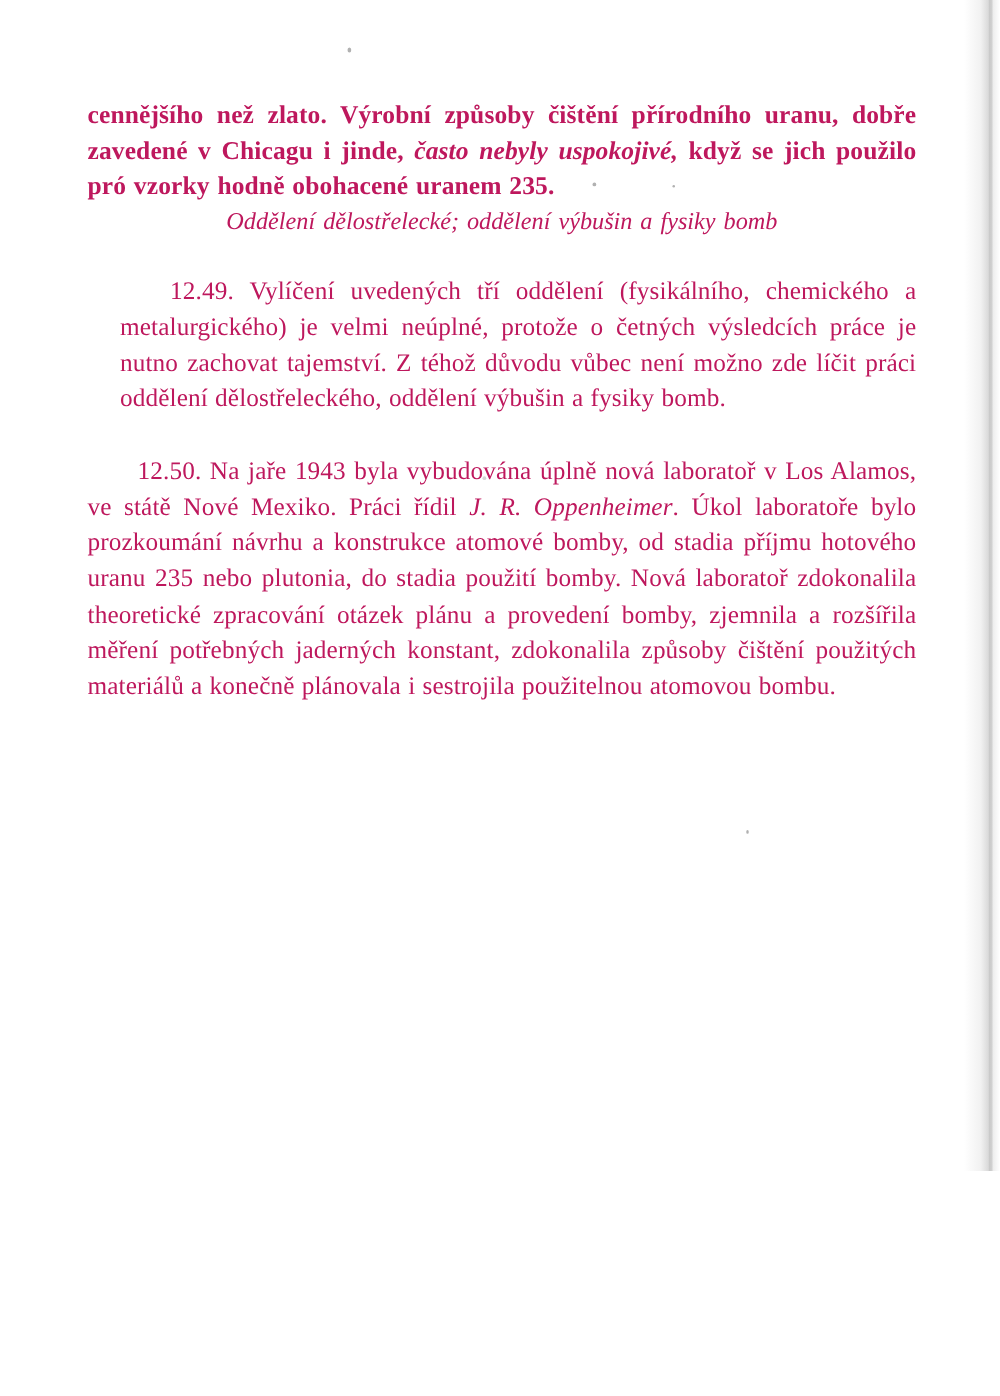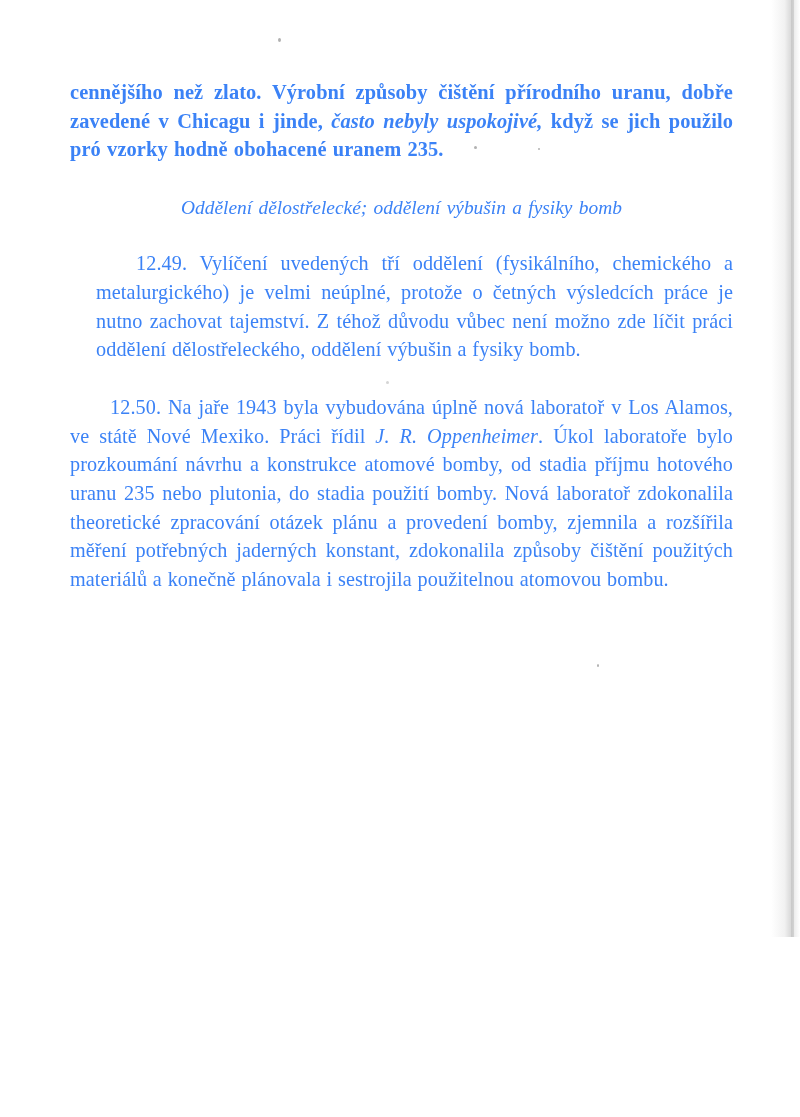--- a/index.html
+++ b/index.html
@@ -8,21 +8,21 @@
     background: #ffffff;
   }
 
   #page {
     position: relative;
     width: 800px;
     height: 937px;
     background: #ffffff;
     overflow: hidden;
     font-family: "Liberation Serif", "DejaVu Serif", serif;
-    color: #3b82f6;
+    color: #be185d;
   }
 
   
   #edge-shadow {
     position: absolute;
     top: 0;
     right: 0;
     width: 48px;
     height: 100%;
     background: linear-gradient(to right,
@@ -91,21 +91,21 @@
 
   .centerhead {
     margin: 0;
     text-align: center;
     font-weight: 700;
     font-size: 19.6px;
     line-height: 28px;
     word-spacing: 3px;
   }
 
-  .gap-sub-before { margin-top: 30px; }
+  .gap-sub-before { }
   .gap-sub-after  { margin-top: 27px; margin-left: 26px; }
   .gap-head-before { margin-top: 30px; }
   .gap-head-after  { margin-top: 29px; }
 
   #page-number {
     position: absolute;
     left: 72px;
     top: 1086px;
     font-size: 20.5px;
     line-height: 1;

